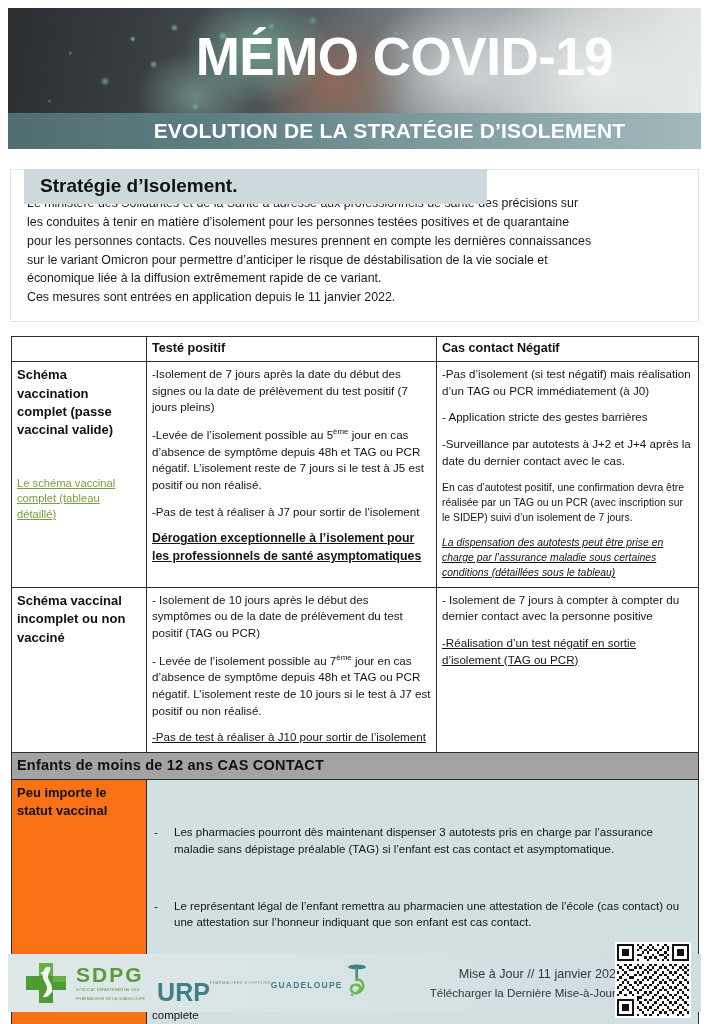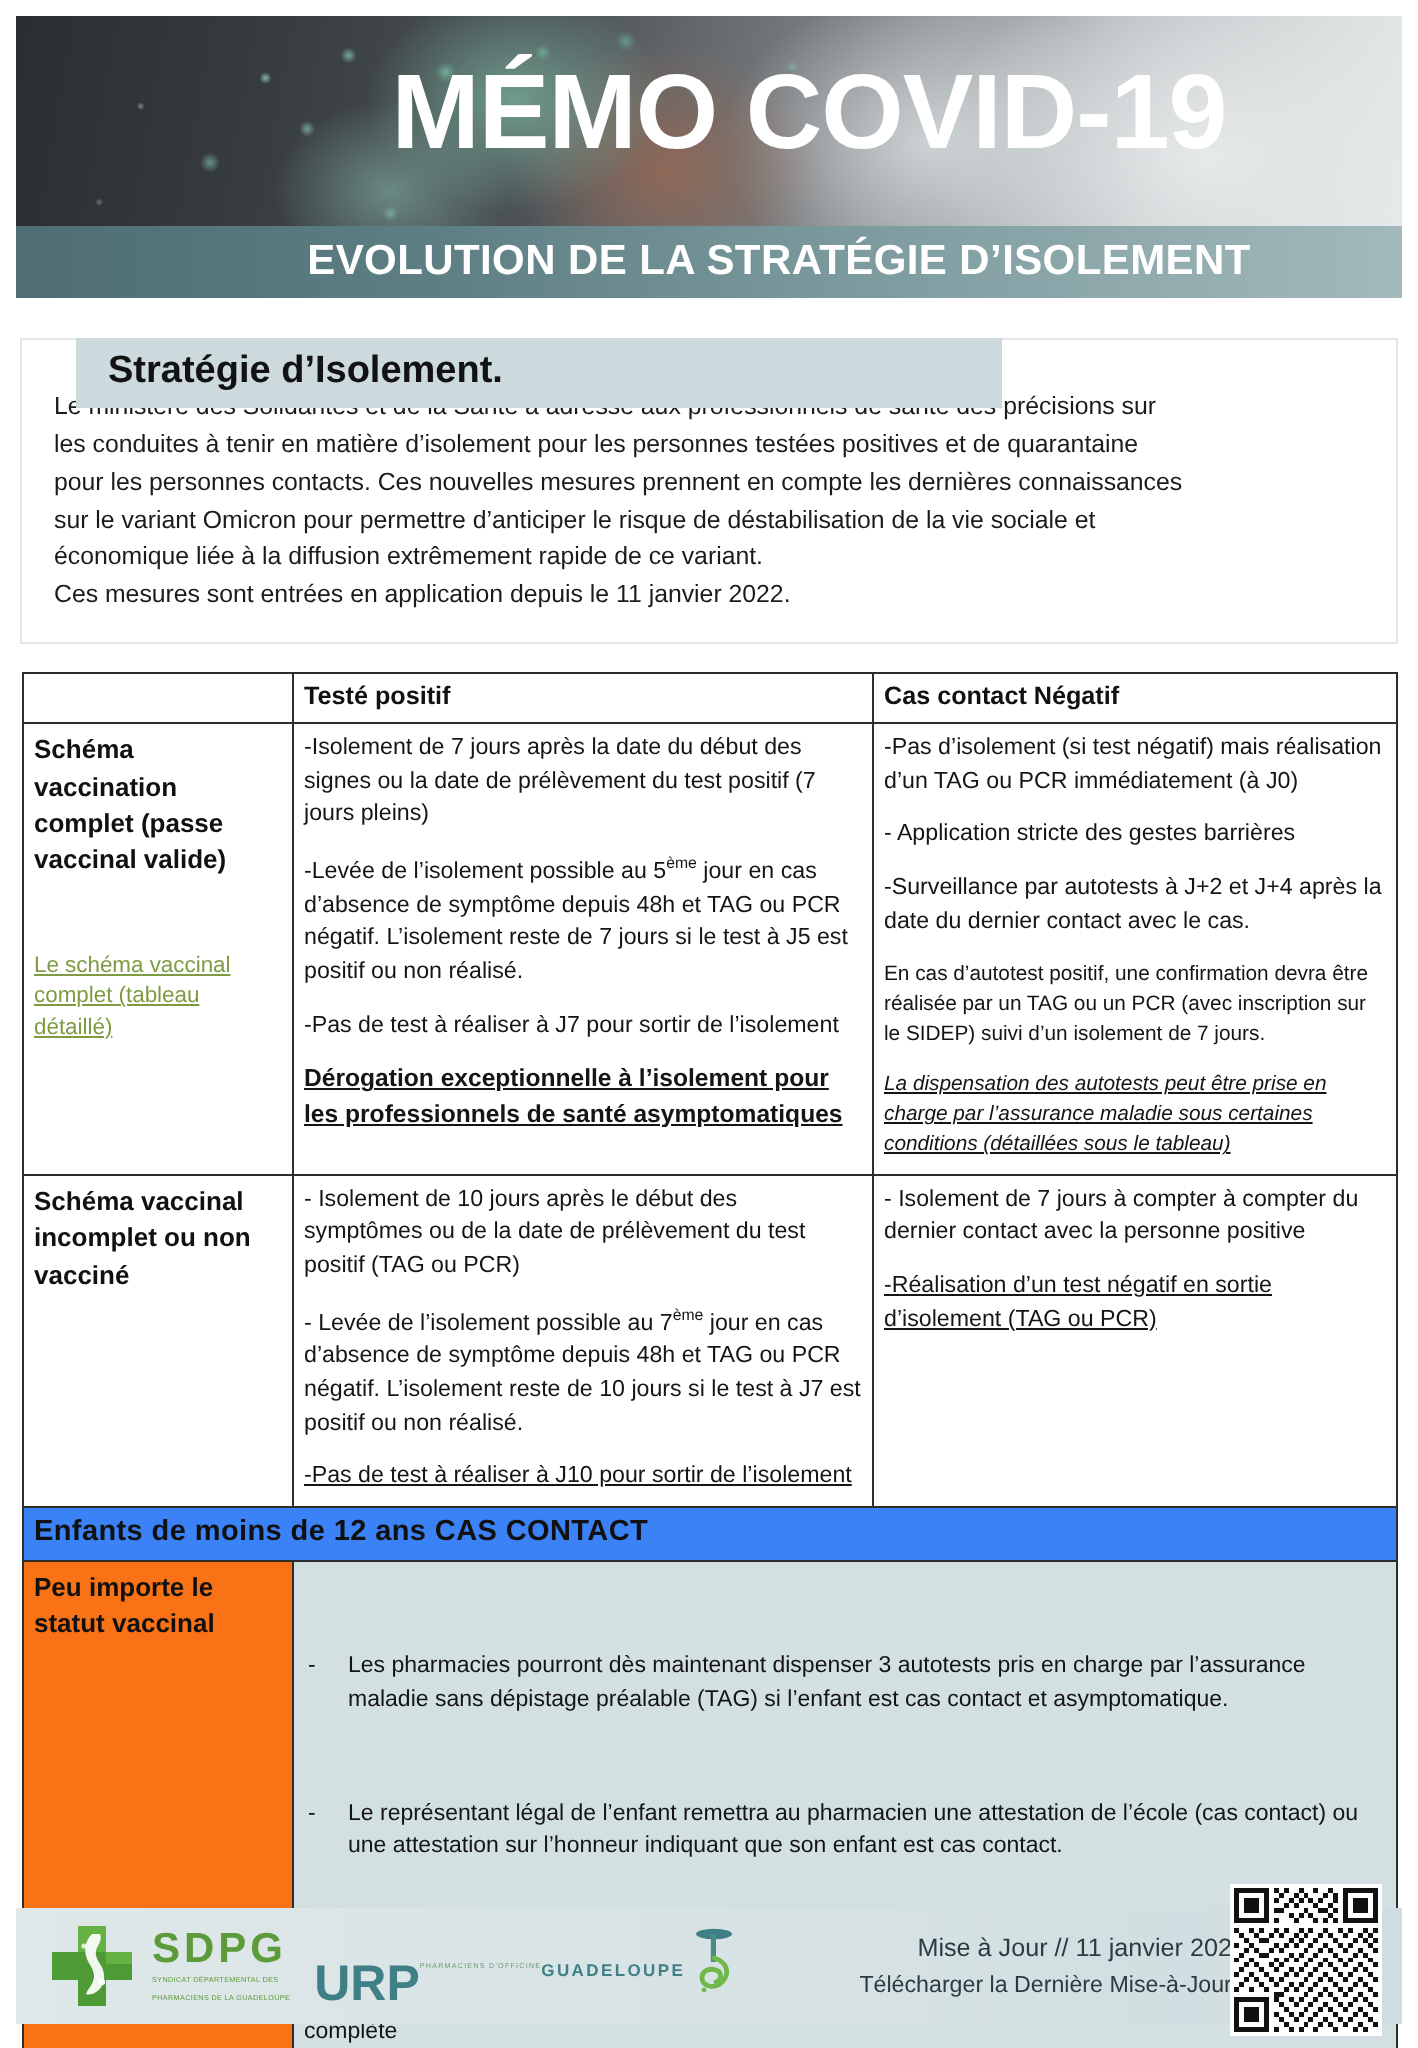--- a/index.html
+++ b/index.html
@@ -83,21 +83,21 @@
   }
 
   
   .intro-wrap {
     position: relative;
     margin: 20px 10px 0 10px;
   }
   .intro-heading {
     position: absolute;
     top: 0;
-    left: 28px;
+    left: 14px;
     background: #ccd9dd;
     padding: 6px 250px 7px 16px;
     font-size: 19px;
     font-weight: bold;
     color: #121212;
     z-index: 3;
     white-space: nowrap;
   }
   .intro-box {
     margin-top: 18px;
@@ -161,21 +161,21 @@
   }
   .cellbody p { margin: 0 0 10px 0; }
   .cellbody p:last-child { margin-bottom: 0; text-decoration: underline; }
   .cellbody p.b { font-weight: bold; font-size: 12.3px; line-height: 1.42; }
   .cellbody p.sm { font-size: 10.4px; line-height: 1.46; }
   .cellbody p.it { font-size: 10.4px; line-height: 1.46; font-style: italic; }
   sup { font-size: 0.68em; vertical-align: super; }
 
   
   .band-children {
-    background: #3b82f6;
+    background: #a3a3a3;
     text-align: center;
     font-size: 14.5px;
     font-weight: bold;
     color: #111;
     padding: 4px 0 5px 0;
     letter-spacing: 0.2px;
   }
   .cell-children {
     background: #d3e0e2;
   }

